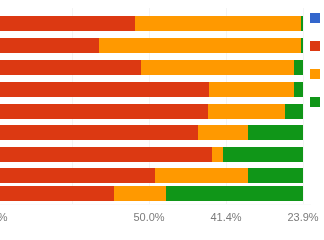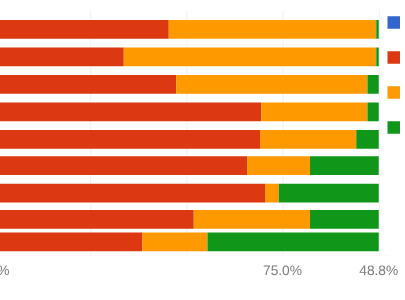--- a/index.html
+++ b/index.html
@@ -156,22 +156,23 @@
           <div class="seg" title="Series 3: 17%" style="left: 113.58px; width: 52.36px; background: rgb(255, 153, 0);"></div>
           <div class="seg" title="Series 4: 44.5%" style="left: 165.94px; width: 137.06px; background: rgb(16, 150, 24);"></div>
         </div>
       </div>
   </div>
 
   <div class="baseline-axis"></div>
 
   <div id="x-axis">
       <div class="xtick-label" style="left: -5px; color: rgb(123, 123, 123);">0.0%</div>
-      <div class="xtick-label" style="left: 226px; color: rgb(123, 123, 123);">75.0%</div>
-      <div class="xtick-label" style="left: 303px; color: rgb(123, 123, 123);">48.8%</div>
+      <div class="xtick-label" style="left: 149px; color: rgb(123, 123, 123);">50.0%</div>
+      <div class="xtick-label" style="left: 226px; color: rgb(123, 123, 123);">41.4%</div>
+      <div class="xtick-label" style="left: 303px; color: rgb(123, 123, 123);">23.9%</div>
     </div>
 
   <div id="legend">
       <div class="legend-entry" style="top: 11px;">
         <span class="legend-swatch" style="background: rgb(51, 102, 204);"></span>
       </div>
       <div class="legend-entry" style="top: 39px;">
         <span class="legend-swatch" style="background: rgb(220, 57, 18);"></span>
       </div>
       <div class="legend-entry" style="top: 67px;">

